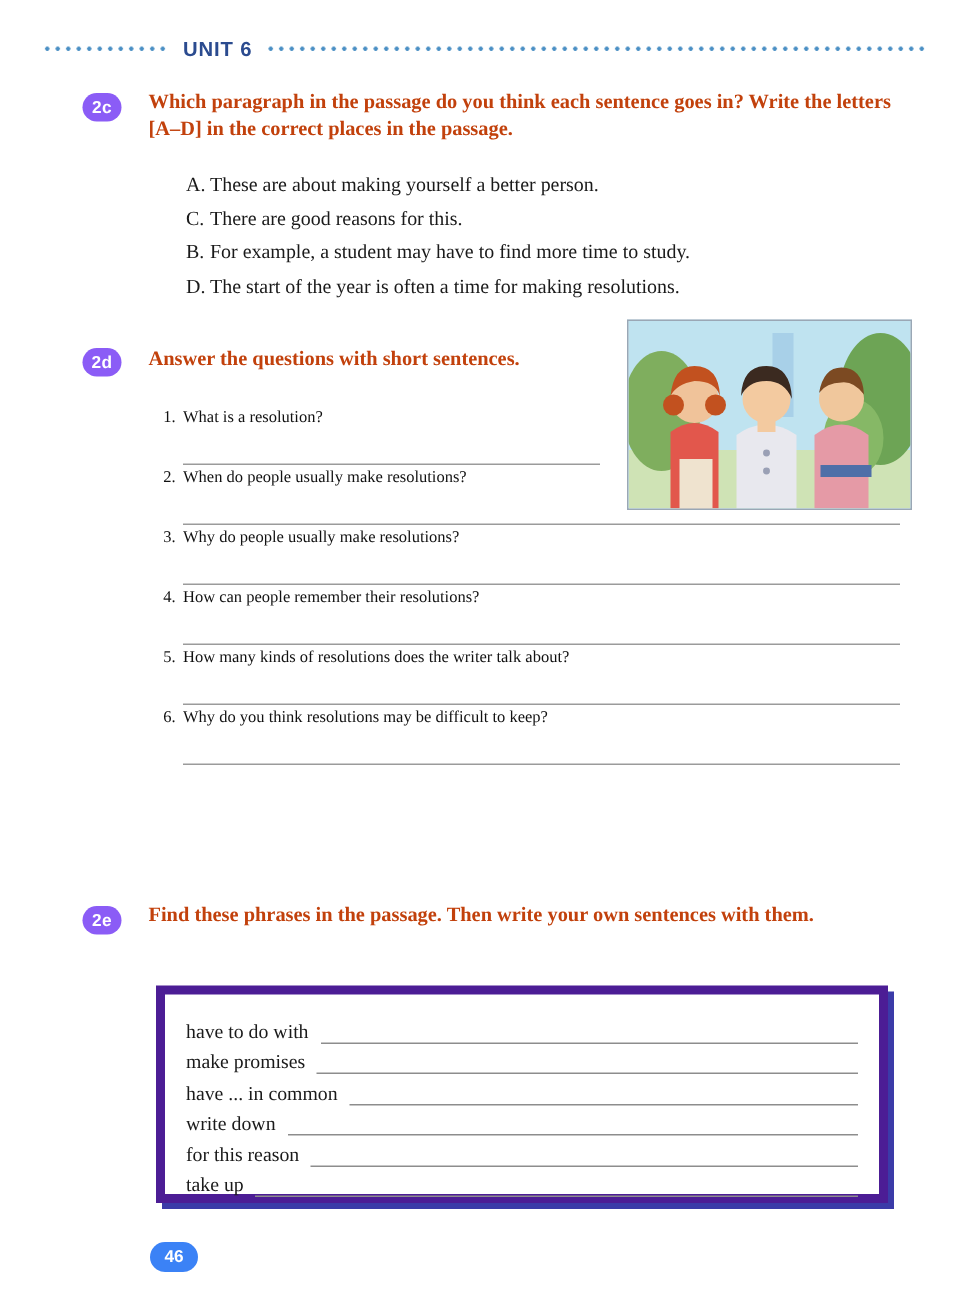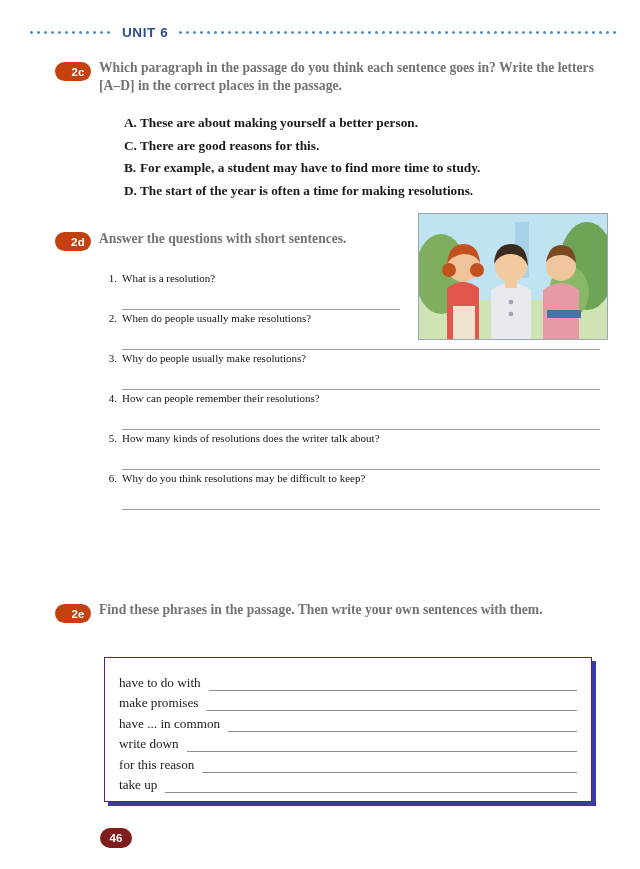--- a/index.html
+++ b/index.html
@@ -50,54 +50,53 @@
     padding: 0 9px;
     white-space: nowrap;
   }
 
   
   .badge {
     position: absolute;
     width: 26px;
     height: 19px;
     border-radius: 10px;
-    background: #c2410c;
+    background: #8b5cf6;
     color: #ffffff;
     font-family: "Liberation Sans", sans-serif;
     font-weight: bold;
     font-size: 11.5px;
     display: flex;
     align-items: center;
     justify-content: center;
     letter-spacing: 0.2px;
-    padding-left: 10px;
   }
 
   .instr {
     position: absolute;
     font-family: "Liberation Serif", serif;
     font-weight: bold;
     font-size: 13.6px;
     line-height: 18px;
-    color: #737373;
+    color: #c2410c;
   }
 
   
   #badge-2c { top: 62px; left: 55px; }
   #instr-2c { top: 59px; left: 99px; width: 500px; }
 
   .opts {
     position: absolute;
     top: 112px;
     left: 124px;
     width: 440px;
     font-size: 13.3px;
     line-height: 22.5px;
   }
-  .opt { white-space: nowrap; font-weight: bold; }
+  .opt { white-space: nowrap; }
   .opt .lbl { display: inline-block; width: 16px; }
 
   
   #badge-2d { top: 232px; left: 55px; }
   #instr-2d { top: 230px; left: 99px; width: 330px; }
 
   .photo {
     position: absolute;
     top: 213px;
     left: 418px;
@@ -136,21 +135,21 @@
   #badge-2e { top: 604px; left: 55px; text-align: right; }
   #instr-2e { top: 601px; left: 99px; width: 500px; }
 
   .phrase-box {
     position: absolute;
     top: 657px;
     left: 104px;
     width: 488px;
     height: 145px;
     box-sizing: border-box;
-    border: 1px solid #4c1d95;
+    border: 6px solid #4c1d95;
     background: #ffffff;
     box-shadow: 4px 4px 0 0 #3b3ba8;
     padding: 12px 14px 10px 14px;
   }
   .phrase-row {
     display: flex;
     align-items: flex-end;
     height: 20.5px;
   }
   .phrase-label {
@@ -166,21 +165,21 @@
   }
 
   
   .page-num {
     position: absolute;
     left: 100px;
     top: 828px;
     width: 32px;
     height: 20px;
     border-radius: 10px;
-    background: #7f1d1d;
+    background: #3b82f6;
     color: #ffffff;
     font-family: "Liberation Sans", sans-serif;
     font-weight: bold;
     font-size: 11.5px;
     display: flex;
     align-items: center;
     justify-content: center;
   }
 </style>
 </head>

